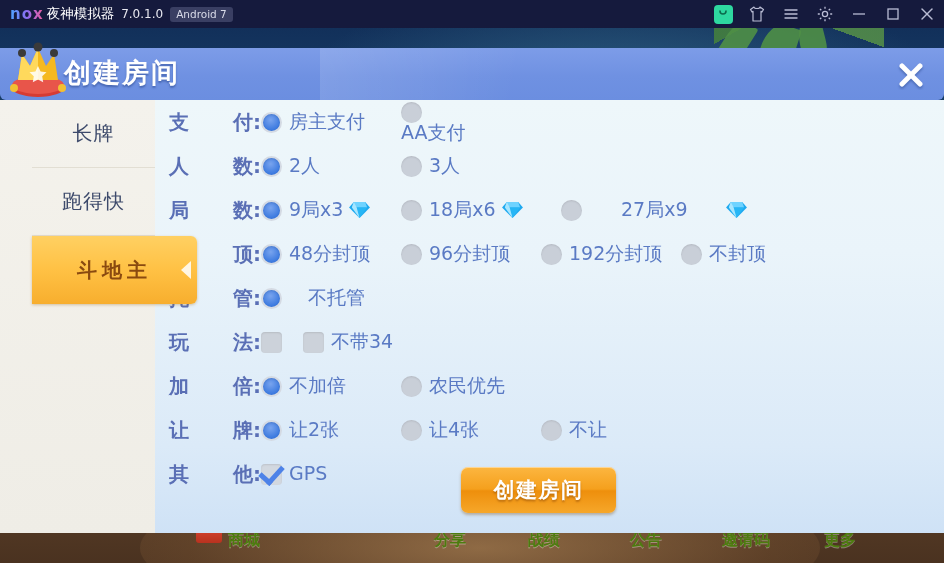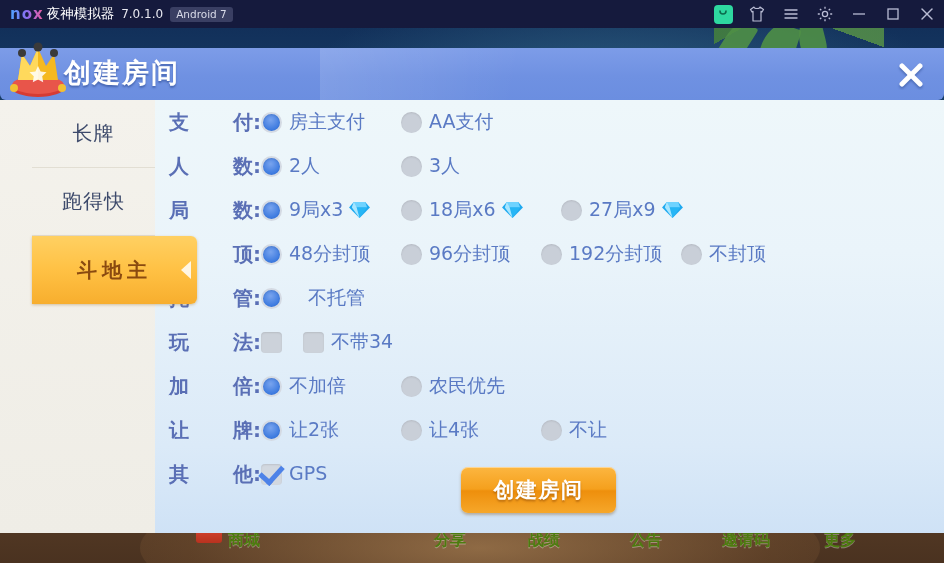--- a/index.html
+++ b/index.html
@@ -269,21 +269,21 @@
 
         <div class="row" style="top:3px;">
           <div class="row-label">
             <span>支</span>
             <span class="colon">付:</span>
           </div>
           <div class="opt" style="width:140px;">
             <span class="radio on"></span>
             <span class="opt-label">房主支付</span>
           </div>
-          <div class="opt" style="width:140px;">
+          <div class="opt" style="width:140px;flex-direction:column;">
             <span class="radio"></span>
             <span class="opt-label">AA支付</span>
           </div>
         </div>
 
         <div class="row" style="top:47px;">
           <div class="row-label">
             <span>人</span>
             <span class="colon">数:</span>
           </div>
@@ -315,21 +315,21 @@
           <div class="opt" style="width:160px;">
             <span class="radio"></span>
             <span class="opt-label">18局x6</span>
             <svg class="gem" viewBox="0 0 24 20">
               <path d="M6 2 H18 L23 8 L12 19 L1 8 Z" fill="#1fa9ef"></path>
               <path d="M6 2 H18 L20 8 H4 Z" fill="#6fd3ff"></path>
               <path d="M4 8 H20 L12 19 Z" fill="#27b6f5"></path>
               <path d="M6 2 L4 8 L12 19 L9 8 Z" fill="#a8e6ff"></path>
             </svg>
           </div>
-          <div class="opt" style="width:160px;">
+          <div class="opt" style="width:160px;gap:32px;">
             <span class="radio"></span>
             <span class="opt-label">27局x9</span>
             <svg class="gem" viewBox="0 0 24 20">
               <path d="M6 2 H18 L23 8 L12 19 L1 8 Z" fill="#1fa9ef"></path>
               <path d="M6 2 H18 L20 8 H4 Z" fill="#6fd3ff"></path>
               <path d="M4 8 H20 L12 19 Z" fill="#27b6f5"></path>
               <path d="M6 2 L4 8 L12 19 L9 8 Z" fill="#a8e6ff"></path>
             </svg>
           </div>
         </div>

